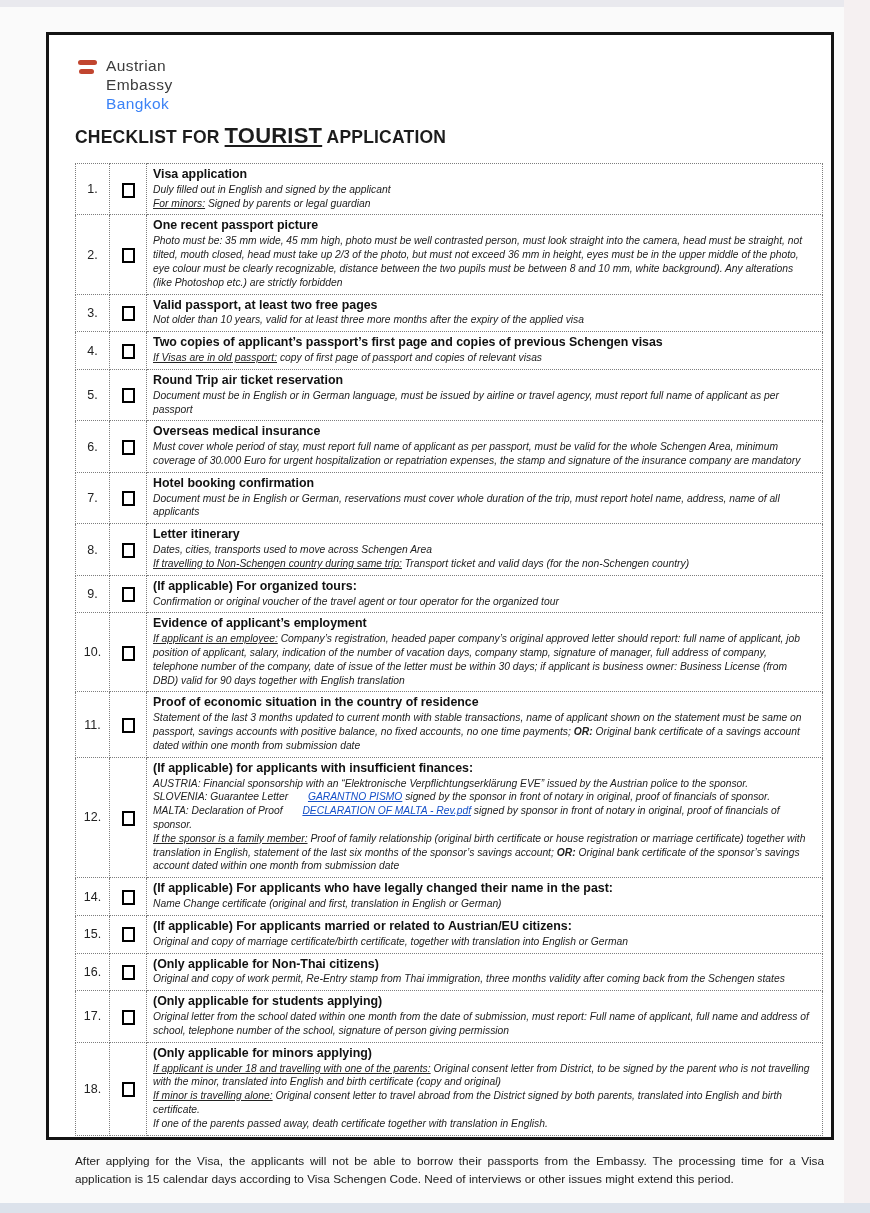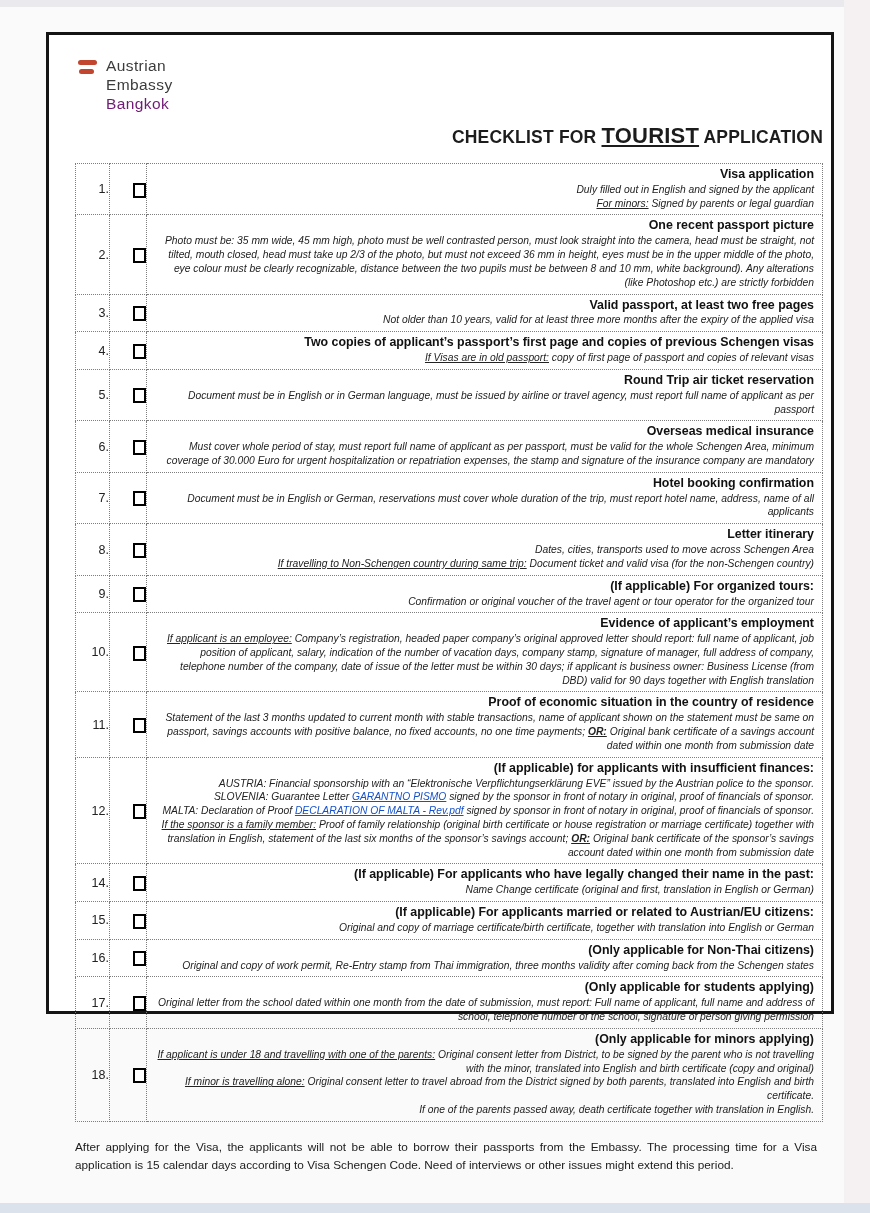--- a/index.html
+++ b/index.html
@@ -10,70 +10,69 @@
     color:#1c1c1c;
     position:relative;
     overflow:hidden;
   }
   .photo-edge-top { position:absolute; left:0; top:0; width:870px; height:7px; background:#e9e9ee; }
   .photo-edge-bottom { position:absolute; left:0; bottom:0; width:870px; height:10px; background:#dce2eb; }
   .photo-edge-right { position:absolute; right:0; top:0; width:26px; height:1213px; background:#f5f0f1; }
 
   .doc-border {
     position:absolute; left:46px; top:32px;
-    width:788px; height:982px;
+    width:788px; height:1108px;
     border:3px solid #141414;
     background:#ffffff;
-    padding:20px 8px 0 26px;
+    padding:20px 1px 0 26px;
   }
 
   
   .header { position:relative; height:100px; }
   .logo { position:absolute; left:3px; top:2px; display:flex; gap:9px; }
   .flag { width:19px; height:15px; margin-top:3px; display:flex; flex-direction:column; }
   .flag .bar { height:5px; border-radius:2.5px; background:#c1452f; }
   .flag .bar.top { width:19px; }
   .flag .bar.bot { width:15px; margin-top:4px; margin-left:1px; }
   .logo-text { font-size:15.5px; line-height:1.22; letter-spacing:.4px; color:#3c3c3c; }
-  .logo-text .muted { color:#701a75; }
+  .logo-text .muted { color:#3b82f6; }
   .doc-title {
     position:absolute; left:0; right:0; bottom:6px;
-    text-align:right; font-weight:bold; font-size:17.5px; letter-spacing:.2px;
+    text-align:left; font-weight:bold; font-size:17.5px; letter-spacing:.2px;
     white-space:nowrap;
   }
   .doc-title .big {
     font-size:22px;
     text-decoration:underline;
     text-decoration-thickness:2px;
     text-underline-offset:2px;
   }
 
   
   table.checklist {
     width:748px;
     border-collapse:collapse;
     margin-top:8px;
   }
   table.checklist td {
     border:1px dotted #7d7d7d;
     vertical-align:middle;
-    text-align:right;
   }
   td.num-cell { width:34px; text-align:center; font-size:12.5px; color:#222; }
   td.cb-cell  { width:37px; text-align:center; }
   .checkbox {
     display:inline-block; width:13px; height:15px;
     border:2px solid #000; background:#fff; vertical-align:middle;
   }
   td.content-cell { padding:3px 8px 4px 6px; }
   .item-title { font-weight:bold; font-size:12.4px; line-height:1.28; color:#111; }
   .desc-line { font-style:italic; font-size:10.3px; line-height:1.34; color:#222; }
   .seg-u { text-decoration:underline; }
-  .seg-b { font-weight:bold;text-decoration:underline; }
-  .seg-link { color:#1550c8; text-decoration:underline; cursor:pointer; }
+  .seg-b { font-weight:bold; }
+  .seg-link { color:#1550c8; text-decoration:underline; cursor:pointer;margin-left:17px; }
 
   
   .notes { margin-top:16px; padding-right:6px; }
   .notes-heading { font-weight:bold; font-size:12.6px; margin-bottom:10px; }
   .notes p { font-size:11.8px; line-height:1.55; text-align:justify; margin-bottom:14px; color:#1b1b1b; }
 </style>
 </head>
 <body>
 
 <div class="photo-edge-top"></div>
@@ -195,21 +194,21 @@
 
     <tr>
       <td class="num-cell">8.</td>
       <td class="cb-cell">
         <span class="checkbox"></span>
       </td>
       <td class="content-cell">
         <div class="item-title">Letter itinerary</div>
         <div>
               <div class="desc-line"><span>Dates, cities, transports used to move across Schengen Area</span></div>
-              <div class="desc-line"><span class="seg-u">If travelling to Non-Schengen country during same trip:</span><span> Document ticket and valid visa (for the non-Schengen country)</span></div>
+              <div class="desc-line"><span class="seg-u">If travelling to Non-Schengen country during same trip:</span><span> Transport ticket and valid days (for the non-Schengen country)</span></div>
             </div>
       </td>
     </tr>
 
     <tr>
       <td class="num-cell">9.</td>
       <td class="cb-cell">
         <span class="checkbox"></span>
       </td>
       <td class="content-cell">

